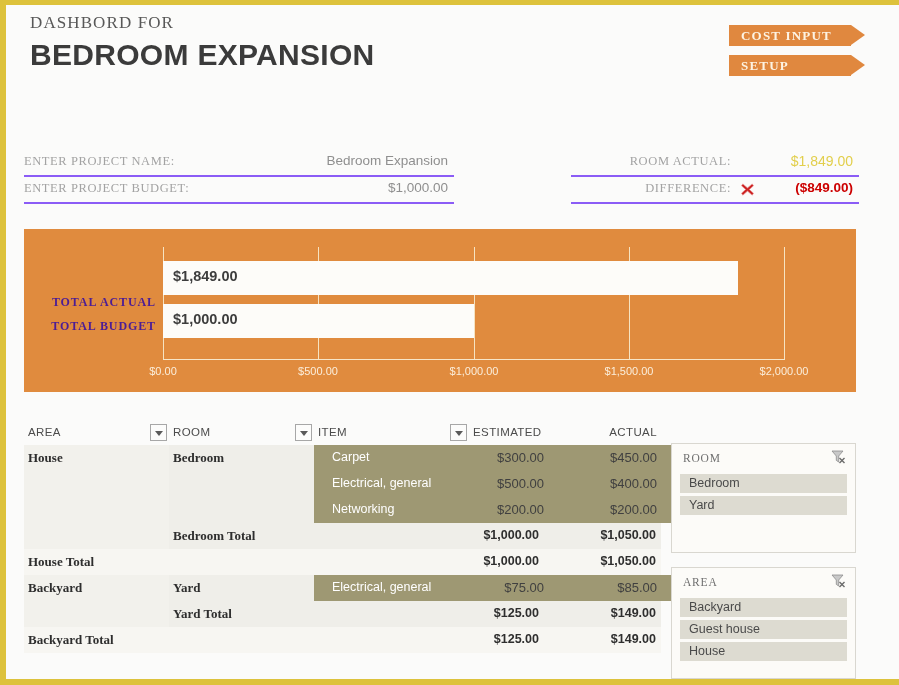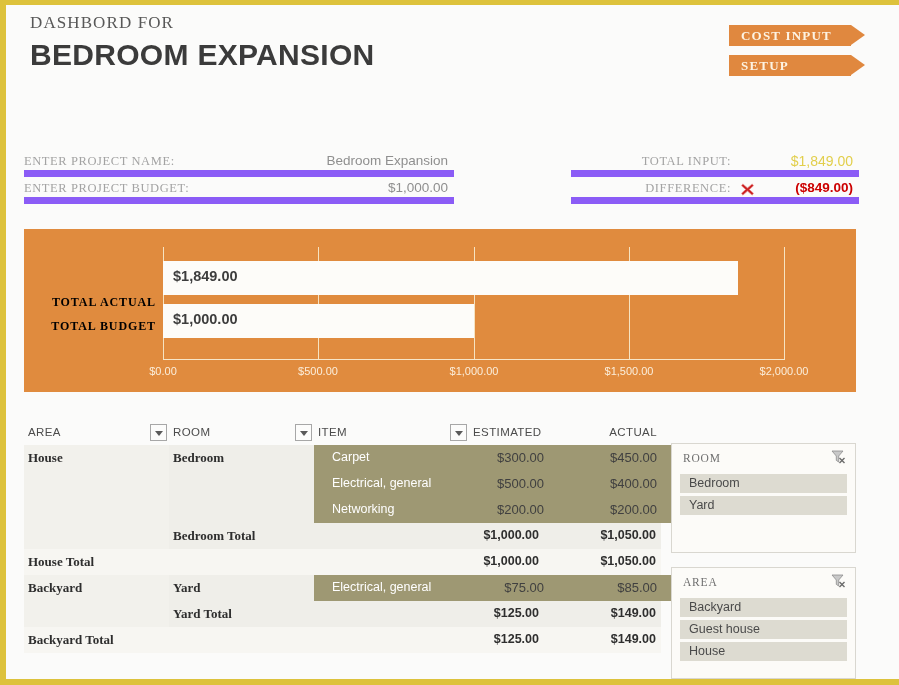--- a/index.html
+++ b/index.html
@@ -67,21 +67,21 @@
     font-size: 13px;
     letter-spacing: 1.2px;
     color: #fdf3e3;
     padding: 3px 0 0 12px;
   }
 
   
   .info-row {
     position: absolute;
     height: 26px;
-    border-bottom: 7px solid #8b5cf6;
+    border-bottom: 2px solid #8b5cf6;
   }
   #info-left  { left: 18px; width: 430px; }
   #info-right { left: 565px; width: 288px; }
 
   .info-label {
     position: absolute;
     left: 0; top: 3px;
     font-family: "Liberation Serif", serif;
     font-size: 12.5px;
     letter-spacing: 0.6px;
@@ -109,21 +109,21 @@
     left: 18px; top: 224px;
     width: 832px; height: 163px;
     background: #e08b3e;
   }
   .cat-label {
     position: absolute;
     font-family: "Liberation Serif", serif;
     font-weight: bold;
     font-size: 12px;
     letter-spacing: 0.9px;
-    color: #000000;
+    color: #4c1d95;
     text-align: right;
     width: 120px;
   }
   #cat-actual { left: 12px; top: 66px; }
   #cat-budget { left: 12px; top: 90px; }
 
   #plot {
     position: absolute;
     left: 139px; top: 18px;
     width: 622px; height: 112px;
@@ -278,21 +278,21 @@
   <div class="info-row" id="info-left" style="top:146px">
     <div class="info-label">ENTER PROJECT NAME:</div>
     <div class="info-value">Bedroom Expansion</div>
   </div>
   <div class="info-row" id="info-left2" style="left:18px;width:430px;top:173px">
     <div class="info-label">ENTER PROJECT BUDGET:</div>
     <div class="info-value">$1,000.00</div>
   </div>
 
   <div class="info-row" id="info-right" style="top:146px">
-    <div class="info-label right-align">TOTAL INPUT:</div>
+    <div class="info-label right-align">ROOM ACTUAL:</div>
     <div class="info-value gold">$1,849.00</div>
   </div>
   <div class="info-row" style="left:565px;width:288px;top:173px">
     <div class="info-label right-align">DIFFERENCE:</div>
     <svg class="x-icon" viewBox="0 0 16 16">
       <path d="M3 2 L8 6.3 L13 2 L14.4 4 L10 8 L14.4 12 L13 14 L8 9.7 L3 14 L1.6 12 L6 8 L1.6 4 Z" fill="#cc2222" stroke="#e89090" stroke-width="0.7"></path>
     </svg>
     <div class="info-value red">($849.00)</div>
   </div>
 

